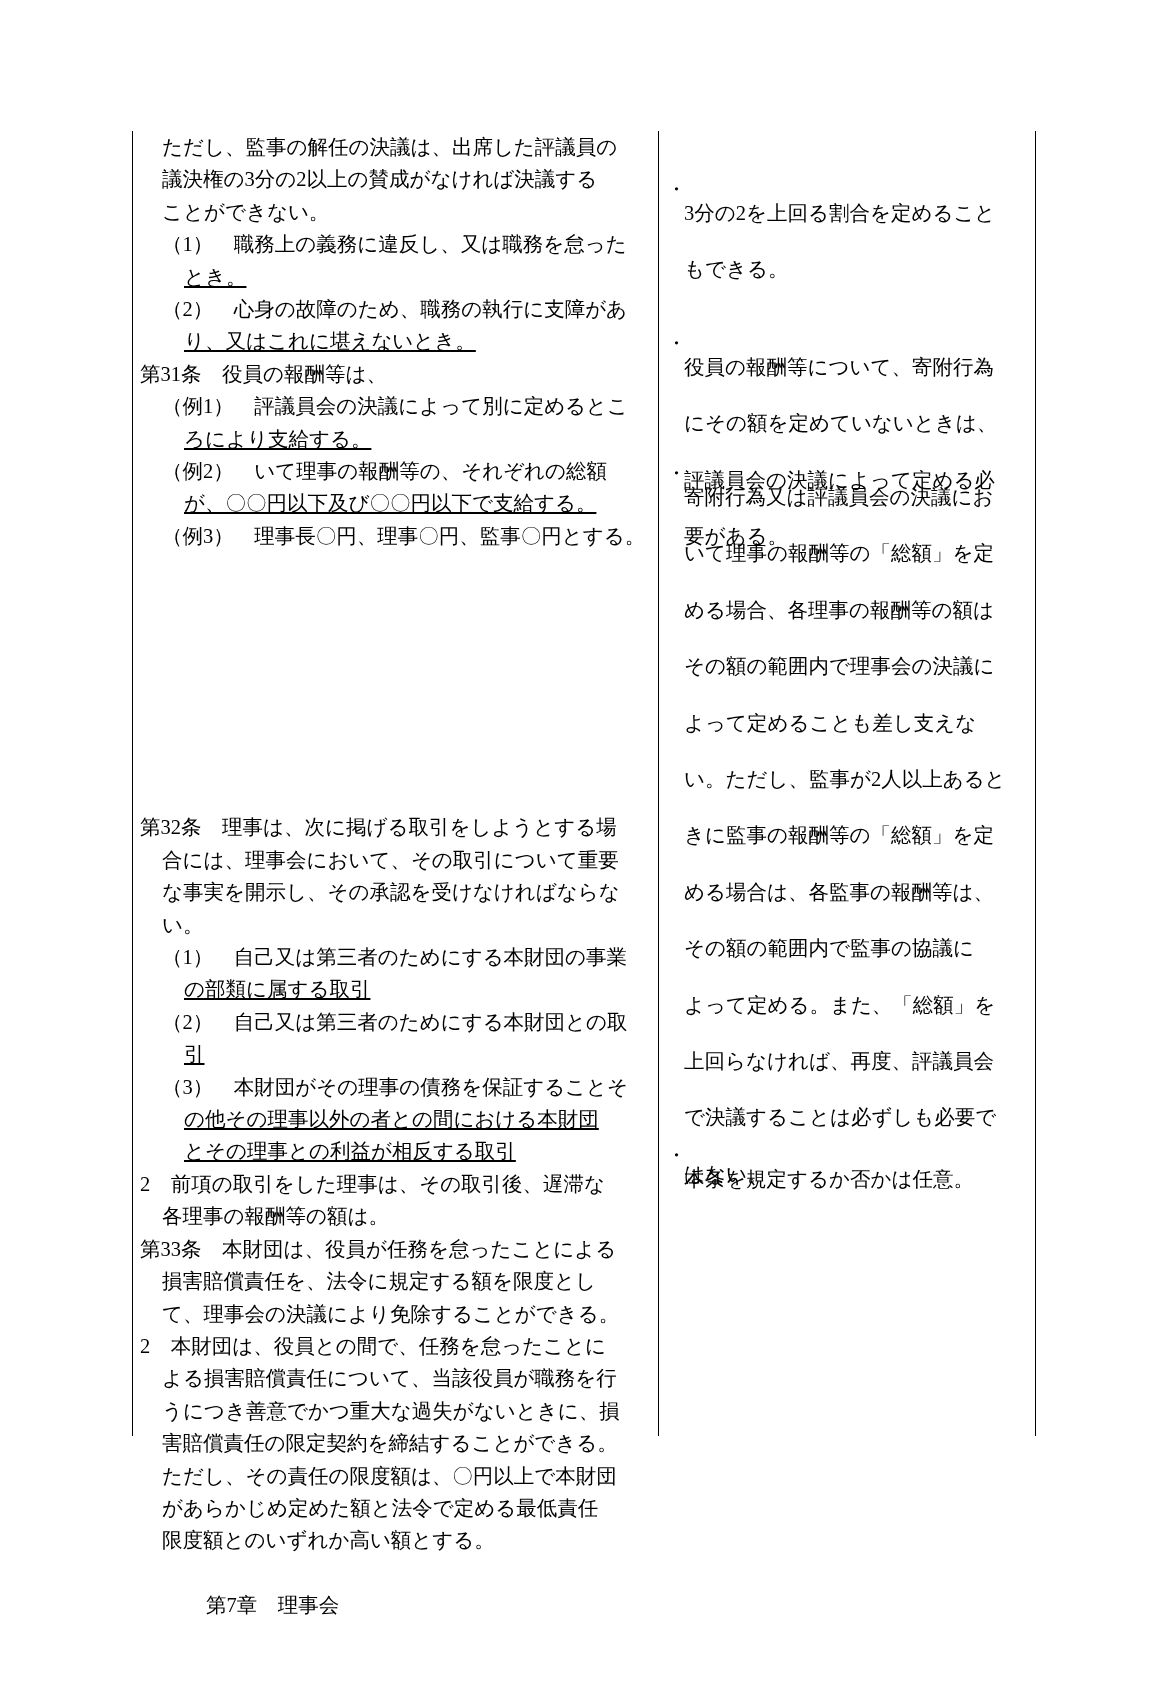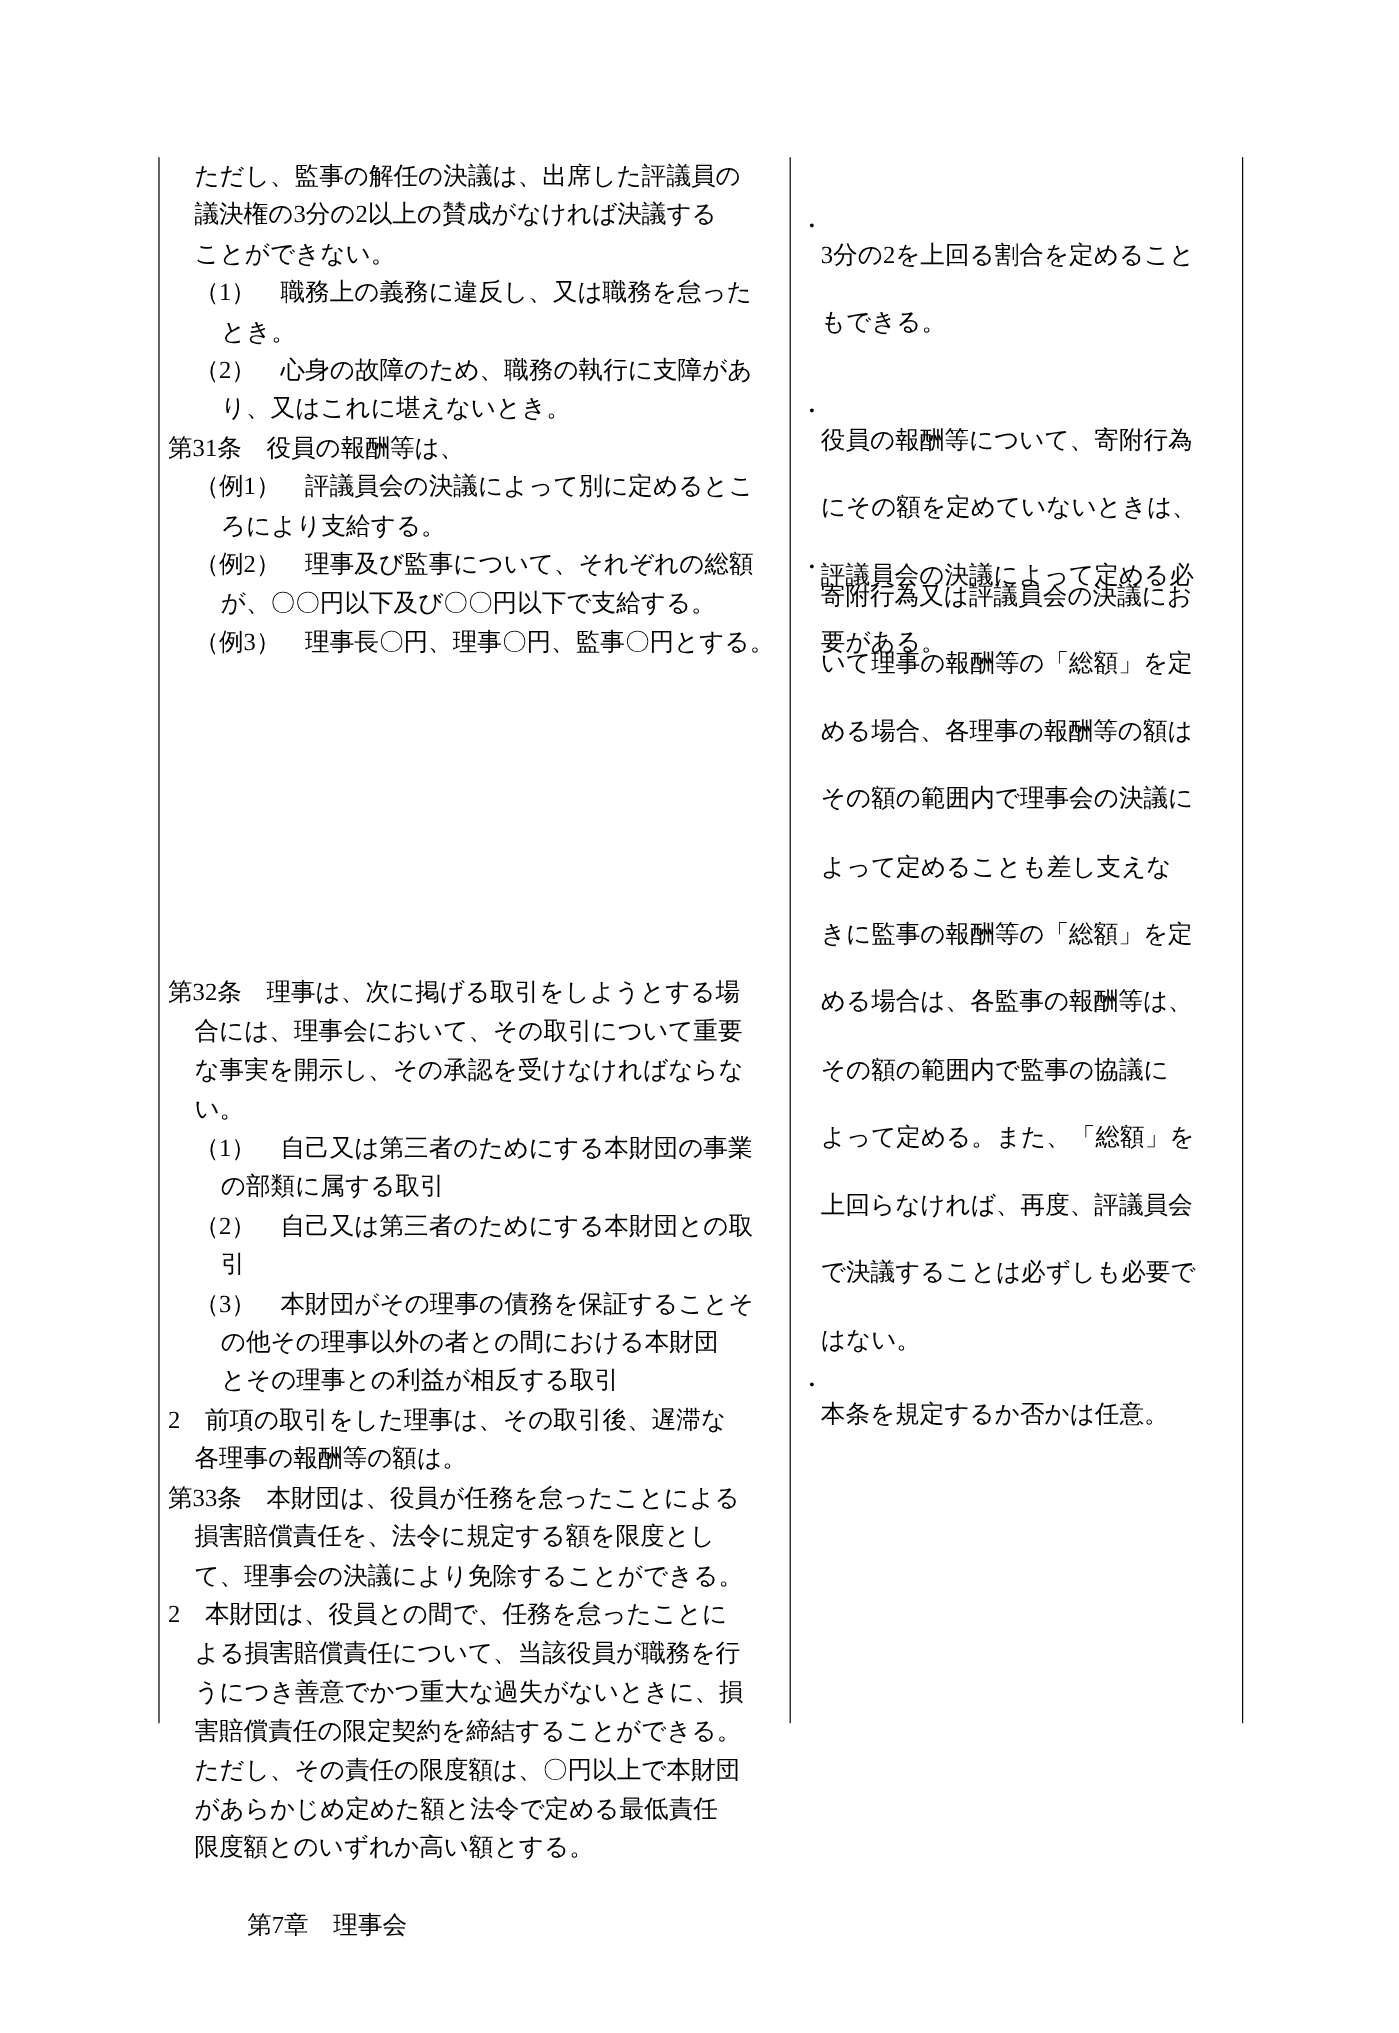--- a/index.html
+++ b/index.html
@@ -55,21 +55,21 @@
     font-size: 20.5px;
     line-height: 32.4px;
     white-space: pre;
     letter-spacing: 0px;
     font-family: "Liberation Serif", "DejaVu Serif", serif;
   }
 
   
   .ind-0  { padding-left: 0px;  }
   .ind-1  { padding-left: 22px; }
-  .ind-2  { padding-left: 44px; }
+  .ind-2  { padding-left: 44px; text-decoration: underline; }
   .ind-3  { padding-left: 66px; }
 
   .blank { height: 32.4px; }
 
   .bullet-line { display: flex; }
   .bullet-mark {
     width: 18px;
     flex: 0 0 18px;
     font-size: 20.5px;
     line-height: 32.4px;
@@ -95,21 +95,21 @@
         <div class="line ind-1">ことができない。</div>
         <div class="line ind-1">（1）　職務上の義務に違反し、又は職務を怠った</div>
         <div class="line ind-2">とき。</div>
         <div class="line ind-1">（2）　心身の故障のため、職務の執行に支障があ</div>
         <div class="line ind-2">り、又はこれに堪えないとき。</div>
       </div>
       <div>
         <div class="line ind-0">第31条　役員の報酬等は、</div>
         <div class="line ind-1">（例1）　評議員会の決議によって別に定めるとこ</div>
         <div class="line ind-2">ろにより支給する。</div>
-        <div class="line ind-1">（例2）　理事及び監事について、それぞれの総額</div>
+        <div class="line ind-1">（例2）　いて理事の報酬等の、それぞれの総額</div>
         <div class="line ind-2">が、〇〇円以下及び〇〇円以下で支給する。</div>
         <div class="line ind-1">（例3）　理事長〇円、理事〇円、監事〇円とする。</div>
       </div>
       <div>
         <div class="line blank">&nbsp;</div>
         <div class="line blank">&nbsp;</div>
         <div class="line blank">&nbsp;</div>
         <div class="line blank">&nbsp;</div>
         <div class="line blank">&nbsp;</div>
         <div class="line blank">&nbsp;</div>
@@ -168,20 +168,21 @@
         </div>
       </div>
       <div class="bullet-line" style="position: absolute; top: 326px; left: 0px; width: 368px;">
         <div class="bullet-mark">・</div>
         <div class="bullet-body">
           <div class="line">寄附行為又は評議員会の決議にお</div>
           <div class="line">いて理事の報酬等の「総額」を定</div>
           <div class="line">める場合、各理事の報酬等の額は</div>
           <div class="line">その額の範囲内で理事会の決議に</div>
           <div class="line">よって定めることも差し支えな</div>
+          <div class="line">い。ただし、監事が2人以上あると</div>
           <div class="line">きに監事の報酬等の「総額」を定</div>
           <div class="line">める場合は、各監事の報酬等は、</div>
           <div class="line">その額の範囲内で監事の協議に</div>
           <div class="line">よって定める。また、「総額」を</div>
           <div class="line">上回らなければ、再度、評議員会</div>
           <div class="line">で決議することは必ずしも必要で</div>
           <div class="line">はない。</div>
         </div>
       </div>
       <div class="bullet-line" style="position: absolute; top: 1008px; left: 0px; width: 368px;">

